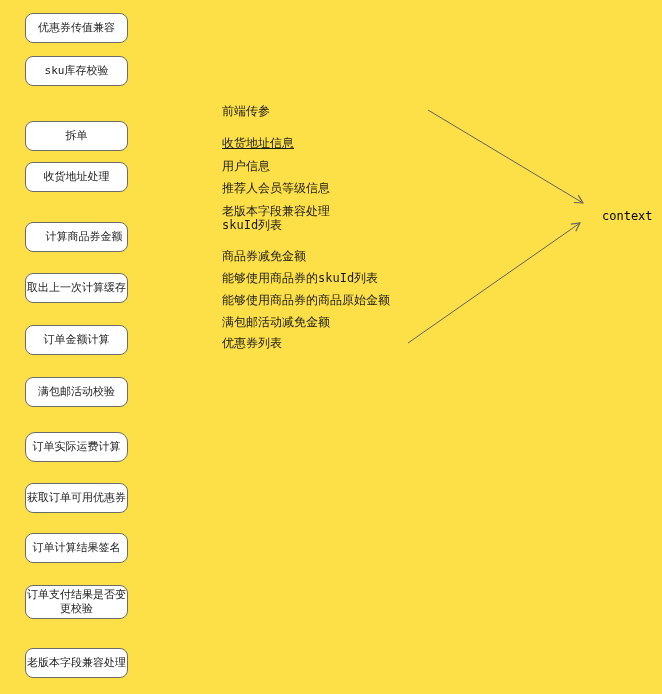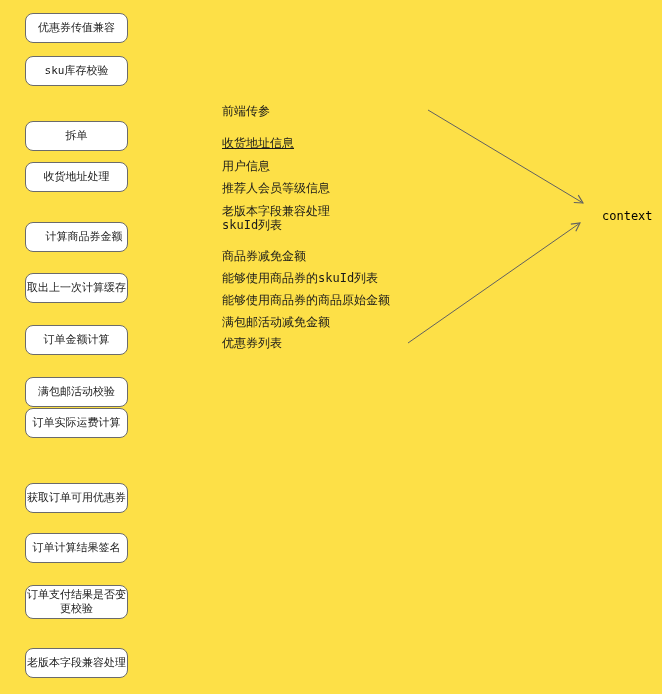--- a/index.html
+++ b/index.html
@@ -101,21 +101,21 @@
       </div>
       <div class="step-box" style="top: 273px;">
         <span>取出上一次计算缓存</span>
       </div>
       <div class="step-box" style="top: 325px;">
         <span>订单金额计算</span>
       </div>
       <div class="step-box" style="top: 377px;">
         <span>满包邮活动校验</span>
       </div>
-      <div class="step-box" style="top: 408px;">
+      <div class="step-box" style="top: 432px; border-radius: 10px;">
         <span>订单实际运费计算</span>
       </div>
       <div class="step-box" style="top: 483px;">
         <span>获取订单可用优惠券</span>
       </div>
       <div class="step-box" style="top: 533px;">
         <span>订单计算结果签名</span>
       </div>
       <div class="step-box" style="top: 585px;">
         <span>订单支付结果是否变更校验</span>

